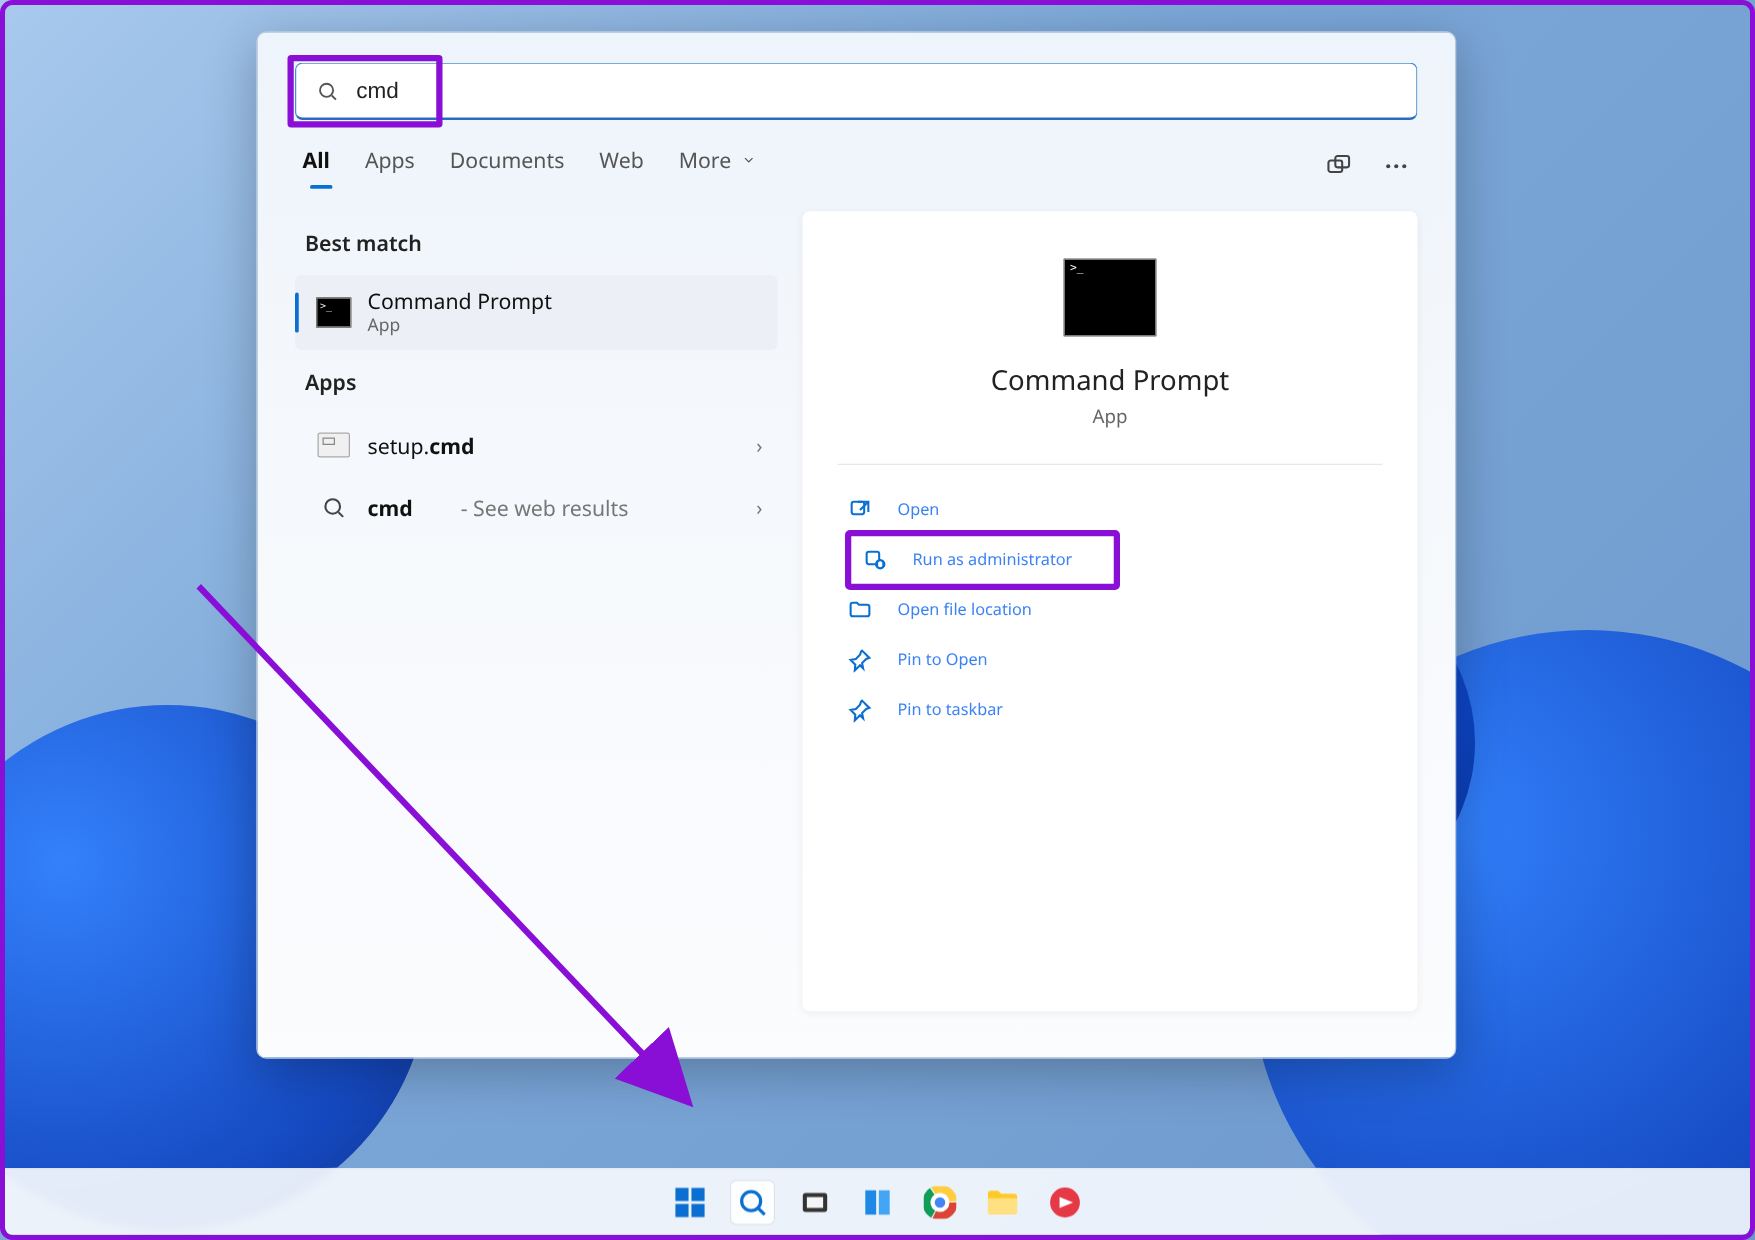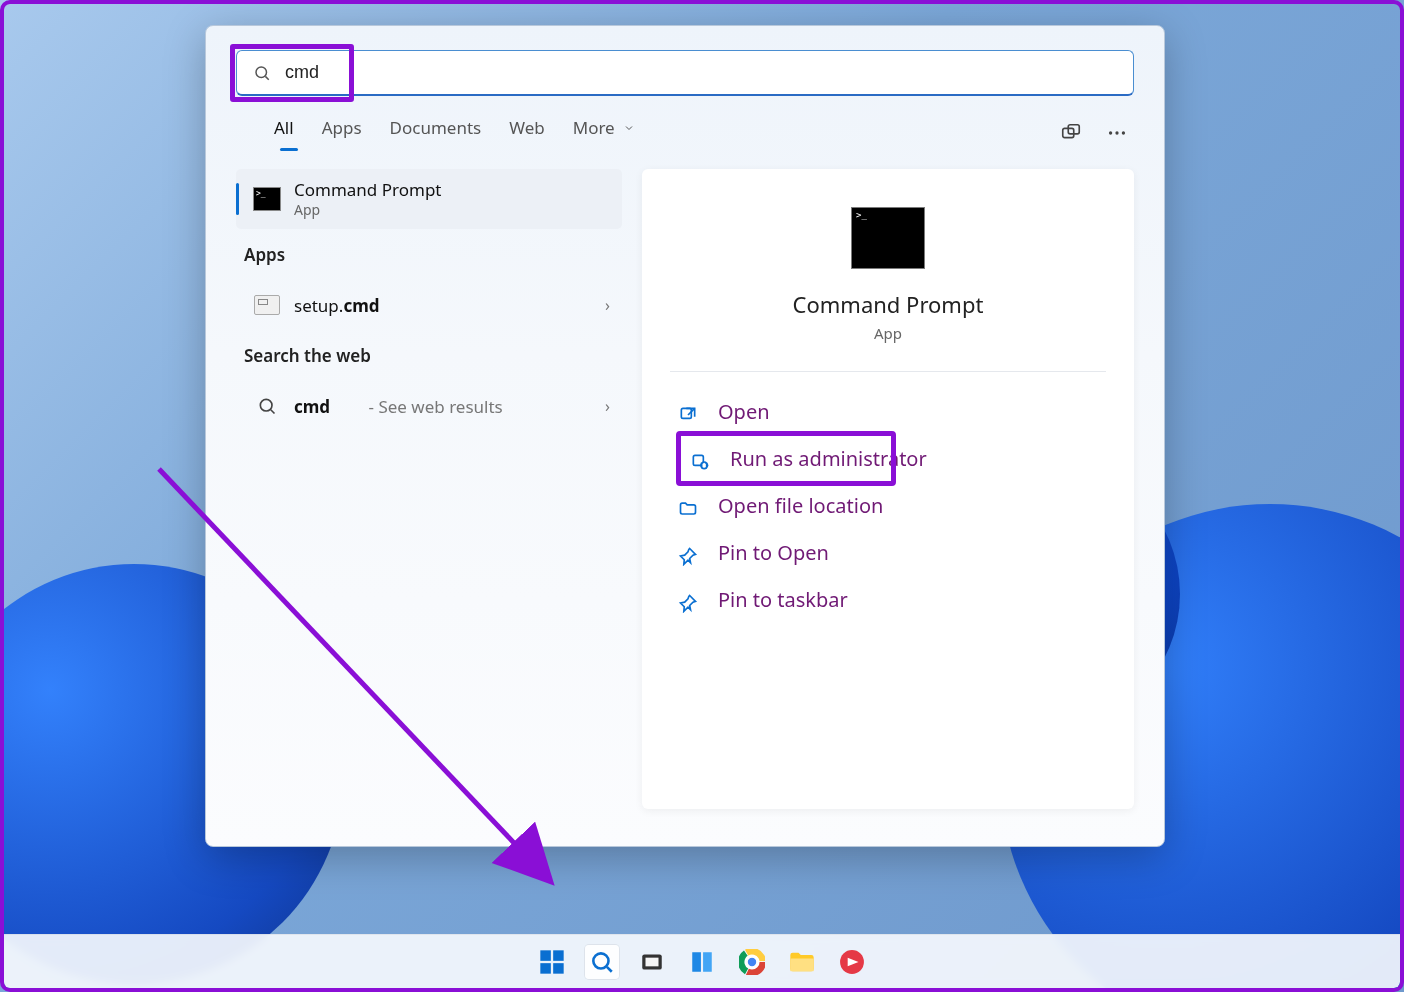--- a/index.html
+++ b/index.html
@@ -38,21 +38,21 @@
     background: #fff;
     display: flex; align-items: center;
     padding: 0 16px;
   }
   .search-box svg { width: 18px; height: 18px; color: #555; margin-right: 14px; }
   .search-box input { border: none; outline: none; font-size: 18px; color: #222; flex: 1; background: transparent; }
   .hl-search { position: absolute; left: -6px; top: -6px; width: 124px; height: 58px; border: 5px solid #8a0fd6; border-radius: 3px; pointer-events: none; }
 
   .filter-row { display: flex; align-items: center; padding: 2px 6px 0 6px; }
   .filter-item { font-size: 17px; color: #555; margin-right: 28px; padding-bottom: 10px; cursor: default; }
-  .filter-item.active { color: #111; font-weight: 400; position: relative; margin-left: 32px; }
+  .filter-item.active { color: #111; font-weight: 700; position: relative; }
   .filter-item.active::after { content:""; position:absolute; left: 6px; bottom: -2px; width: 18px; height: 3px; background:#0a6fd1; border-radius:3px; }
   .filter-item .chev { display:inline-block; margin-left:4px; }
   .filter-spacer { flex:1; }
   .top-icon { width:22px; height:22px; color:#444; margin-left: 24px; }
 
   .body-row { display:flex; flex:1; gap: 20px; margin-top: 20px; }
   .left-col { flex: 0 0 386px; }
   .right-col { flex: 1; }
 
   .section-head { font-size: 17px; font-weight: 600; color: #222; padding: 14px 8px 14px 8px; }
@@ -81,21 +81,21 @@
     width: 74px; height: 62px;
     margin: 0 auto 20px auto;
     background: #000; border:1px solid #7a7a7a;
     position:relative;
   }
   .pv-thumb::before { content:">_ "; position:absolute; left:4px; top:2px; color:#fff; font-size:9px; font-family: monospace; }
   .pv-title { text-align:center; font-size: 22px; color:#222; margin-bottom:4px; }
   .pv-sub { text-align:center; font-size: 15px; color:#666; }
   .pv-divider { height:1px; background:#e5e8ed; margin: 28px 0 16px 0; }
 
-  .pv-action { display:flex; align-items:flex-end; padding: 10px 8px; border-radius:4px; font-size:20px; color:#701a75; position:relative; }
+  .pv-action { display:flex; align-items:flex-start; padding: 10px 8px; border-radius:4px; font-size:13px; color:#3b82f6; position:relative; }
   .pv-action svg { width:20px; height:20px; margin-right: 20px; color:#0a6fd1; flex:none; }
   .hl-run { position:absolute; left:-6px; top:-4px; right:210px; bottom:-4px; border:5px solid #8a0fd6; border-radius:4px; pointer-events:none; }
 
   
   .taskbar {
     position:absolute; left:0; right:0; bottom:0; height: 54px;
     background: rgba(245,248,253,0.92);
     backdrop-filter: blur(4px);
     display:flex; align-items:center; justify-content:center; gap: 16px;
     border-top: 1px solid rgba(0,0,0,0.05);
@@ -152,20 +152,21 @@
     </svg>
     <svg class="top-icon" viewBox="0 0 24 24" fill="currentColor">
       <circle cx="5" cy="12" r="1.8"></circle>
         <circle cx="12" cy="12" r="1.8"></circle>
         <circle cx="19" cy="12" r="1.8"></circle>
     </svg>
   </div>
 
   <div class="body-row">
     <div class="left-col">
+      <div class="section-head">Best match</div>
       <div class="result-item selected">
         <div class="ri-icon">
             <div class="cmd-mini"></div>
           </div>
         <div class="ri-text">
           <div class="ri-title">Command Prompt</div>
           <div class="ri-sub">App</div>
         </div>
       </div>
 
@@ -173,21 +174,20 @@
       <div class="result-item">
         <div class="ri-icon">
             <div class="file-mini"></div>
           </div>
         <div class="ri-text">
           <div class="ri-title"><span>setup.</span><b>cmd</b></div>
         </div>
         <div class="ri-chev">›</div>
       </div>
 
-      <div class="section-head">Search the web</div>
       <div class="result-item">
         <div class="ri-icon">
           <svg width="20" height="20" viewBox="0 0 24 24" fill="none" stroke="#444" stroke-width="2">
               <circle cx="11" cy="11" r="7"></circle>
               <line x1="21" y1="21" x2="16.5" y2="16.5"></line>
             </svg>
         </div>
         <div class="ri-text">
           <div class="ri-title"><b>cmd</b><span style="color:#777;padding-left:34px;"> - See web results</span></div>
         </div>

